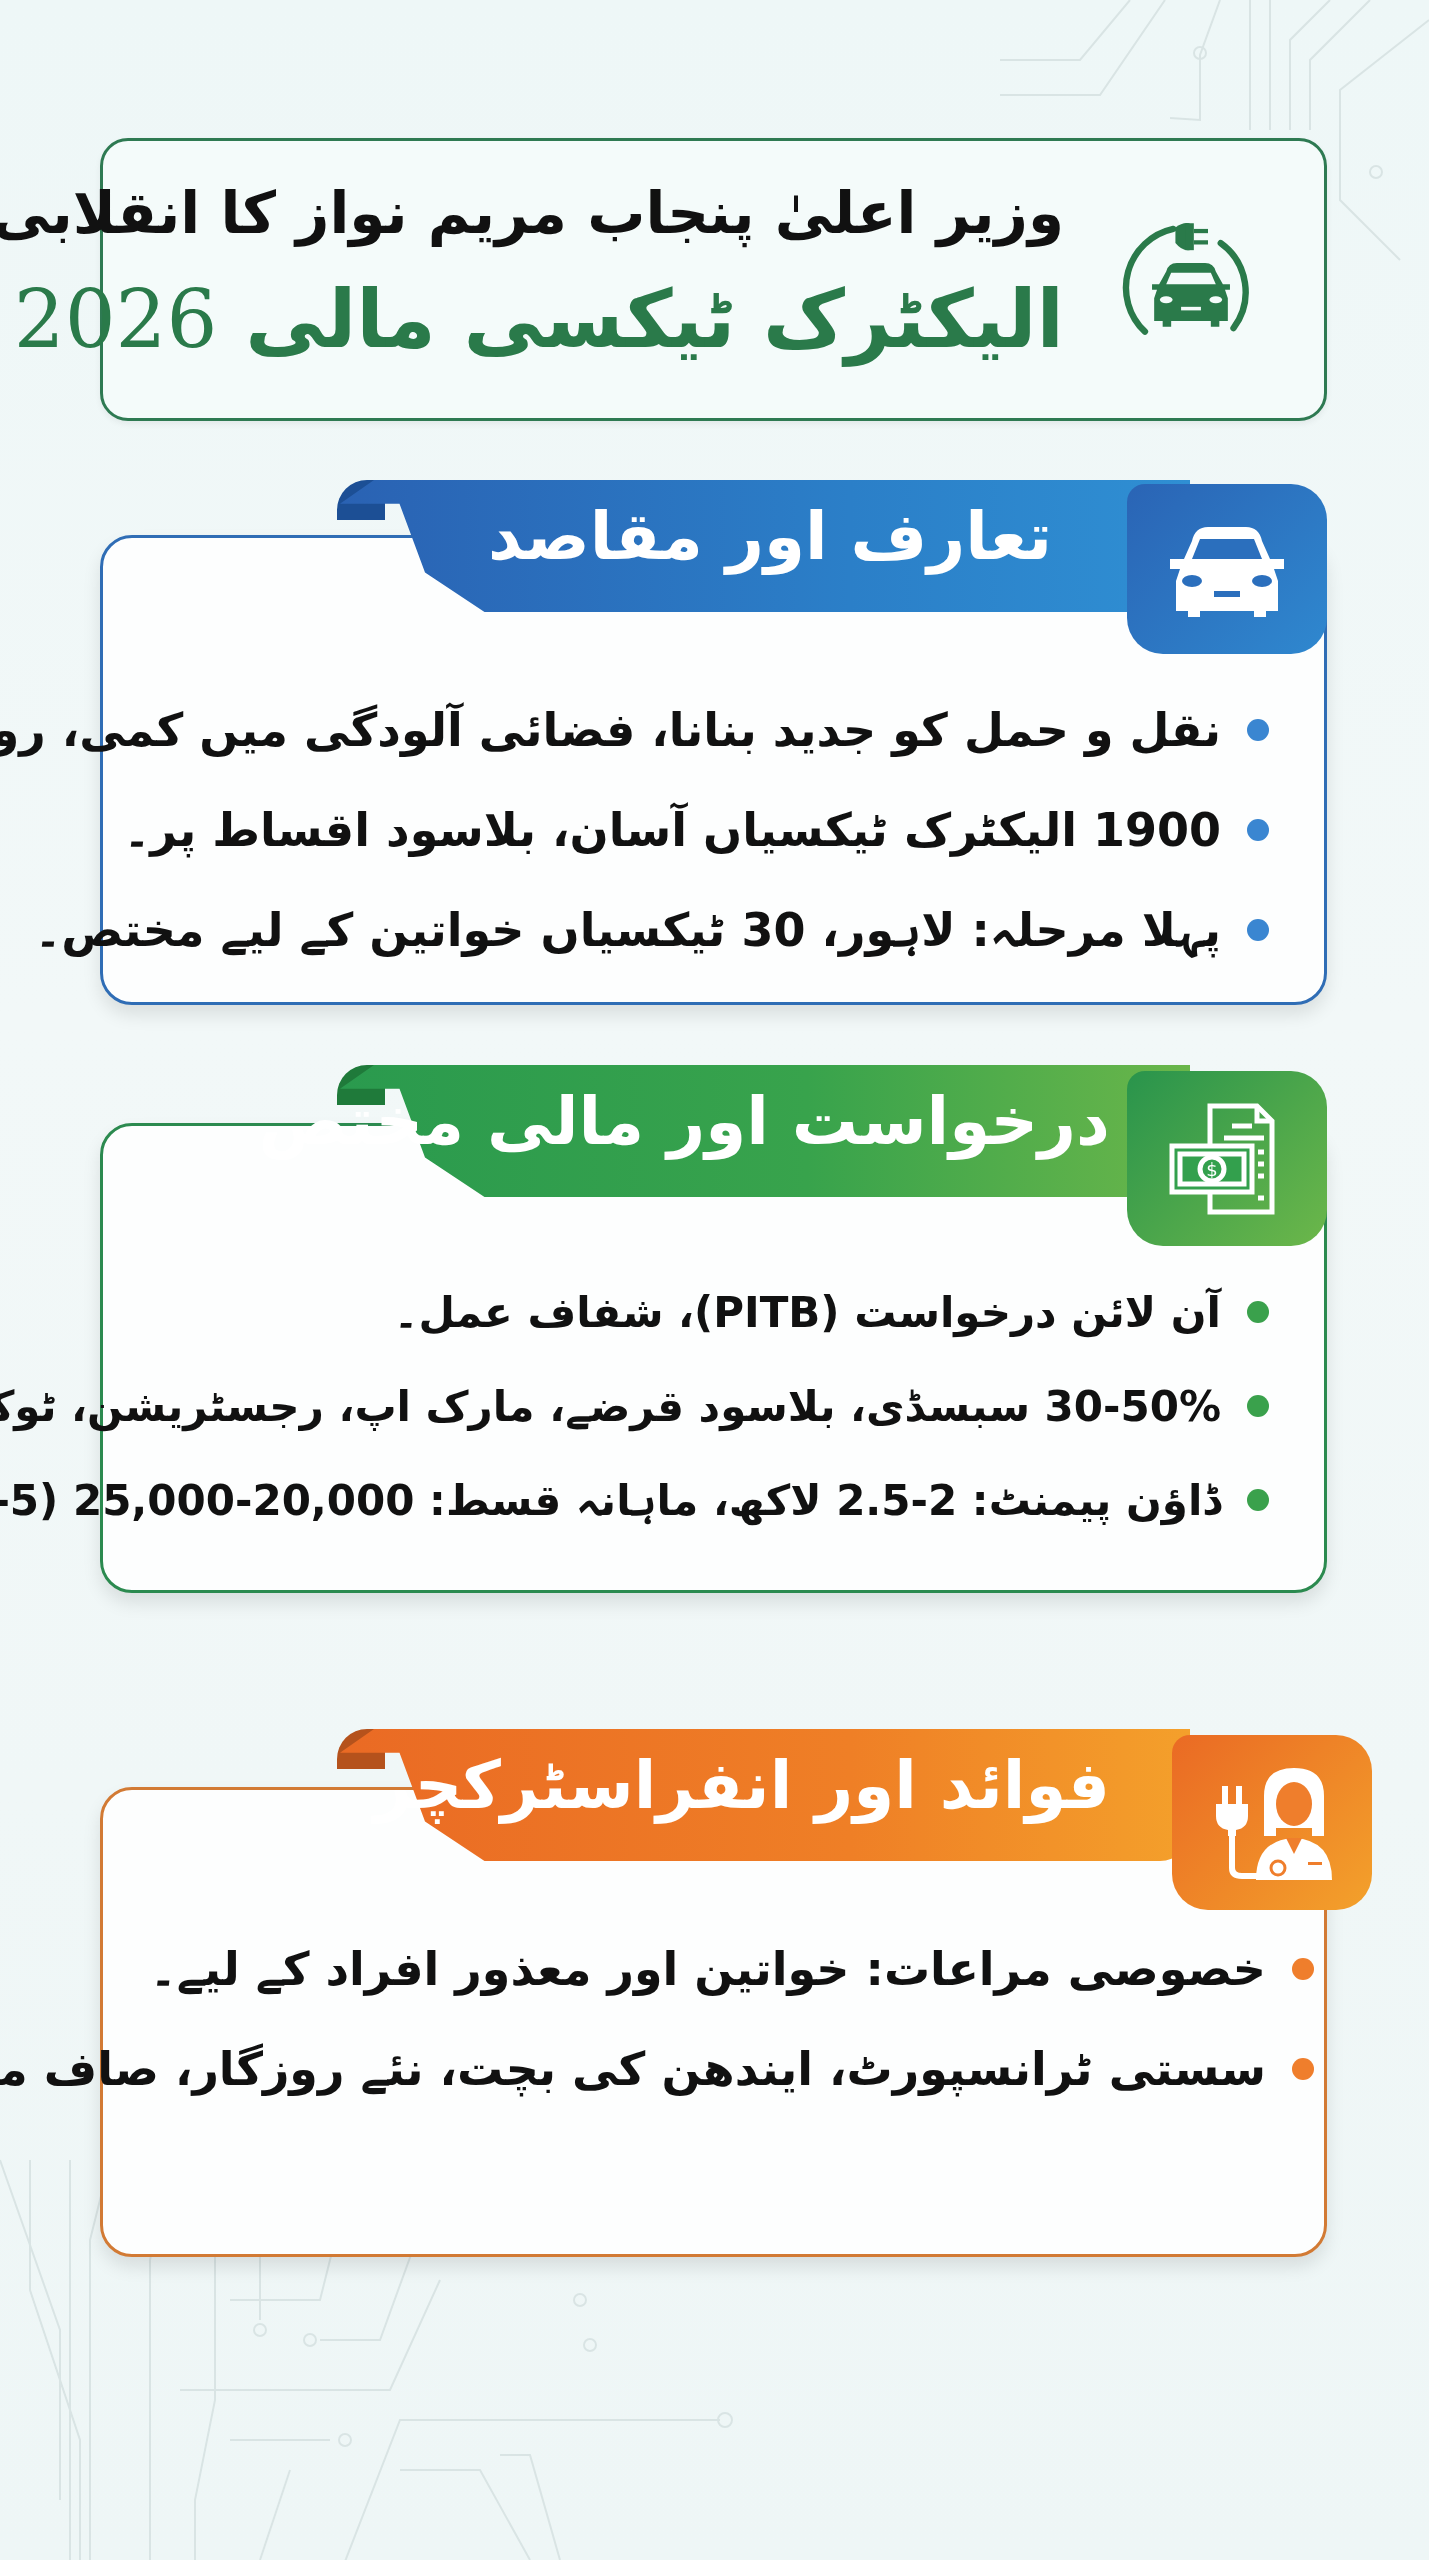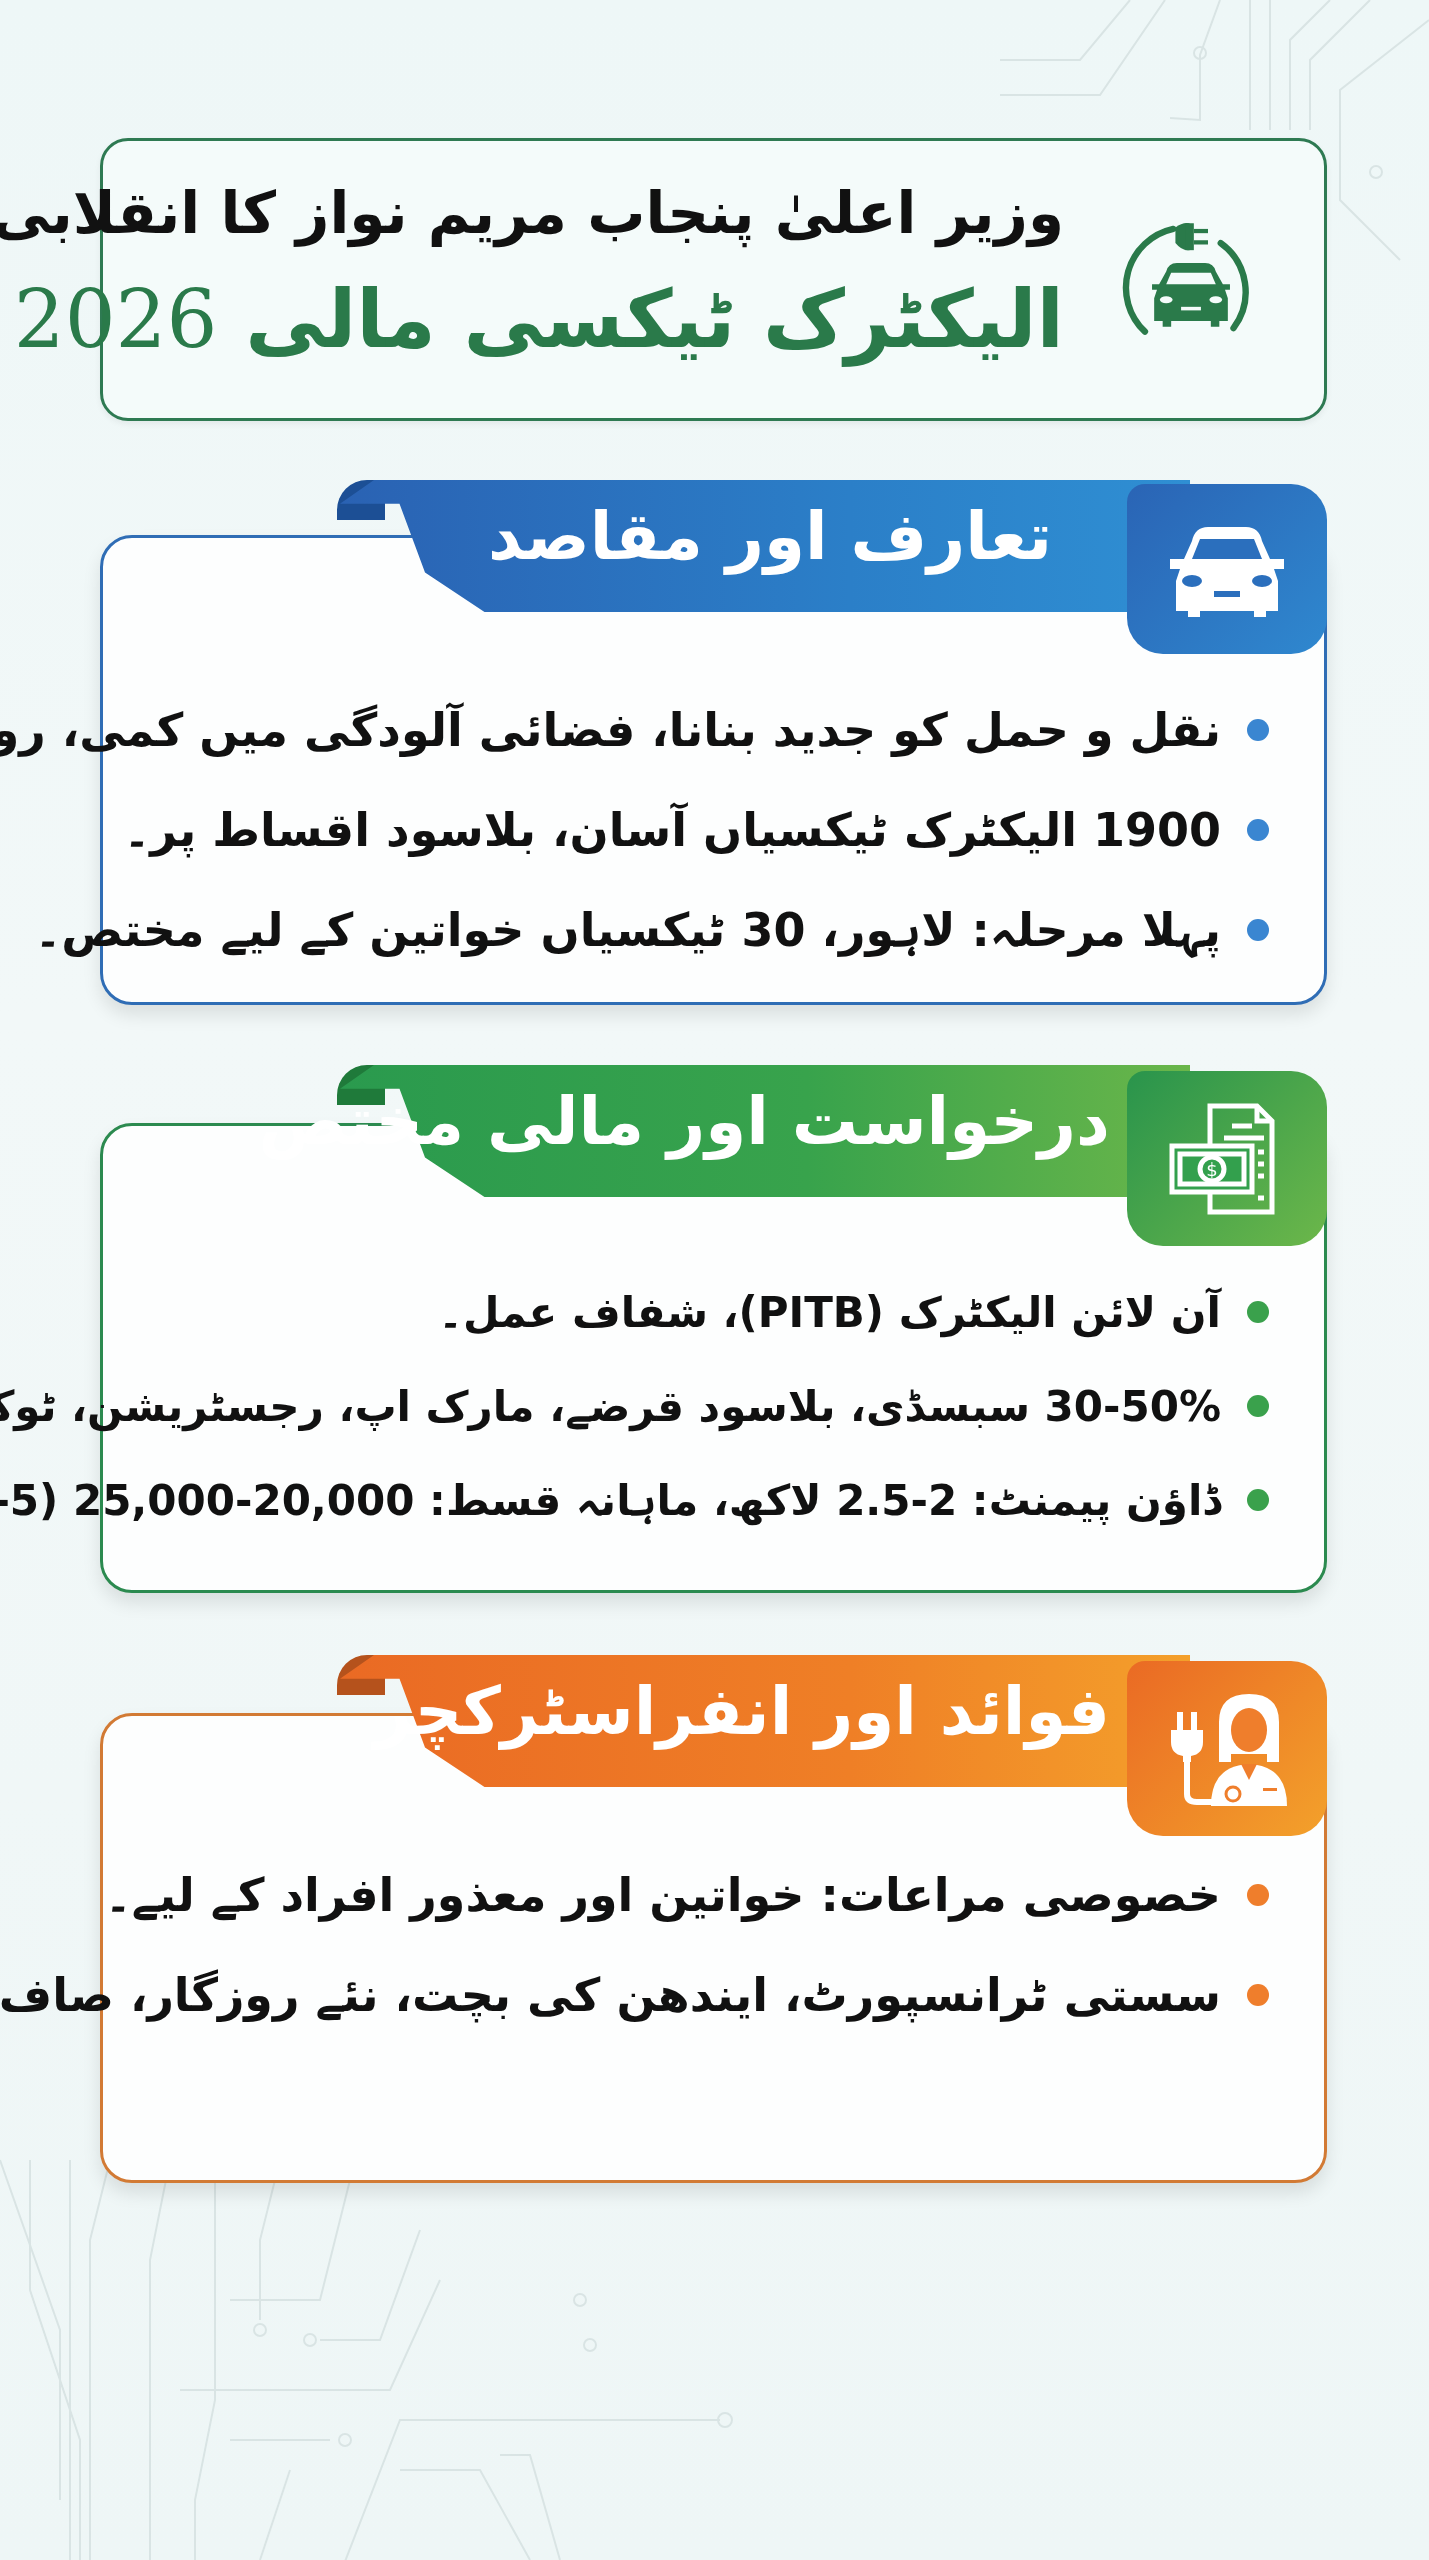--- a/index.html
+++ b/index.html
@@ -72,21 +72,21 @@
   #card-apply { top:1065px; height:540px; }
   #card-apply .card-body { top:58px; height:470px; border:3px solid #2b8a4f; }
   #card-apply .ribbon { background:linear-gradient(90deg,#2a9a4e 0%,#38a34c 55%,#6ab64a 100%); }
   #card-apply .ribbon-fold { background:#1f7a3a; }
   #card-apply .icon-tab { background:linear-gradient(135deg,#29944c,#6cb74a); top:6px; height:175px; }
   #card-apply .bullets { top:200px; }
   #card-apply .bullet { height:94px; font-size:42px; }
   #card-apply .dot { background:#3aa14c; }
 
   
-  #card-benefits { top:1655px; height:540px; }
+  #card-benefits { top:1729px; height:540px;padding-left:45px; }
   #card-benefits .card-body { top:58px; height:470px; border:3px solid #d27a34; }
   #card-benefits .ribbon { background:linear-gradient(90deg,#ea6a24 0%,#ef7f26 60%,#f4a02b 100%); }
   #card-benefits .ribbon-fold { background:#b5521c; }
   #card-benefits .icon-tab { background:linear-gradient(135deg,#ea6a24,#f3a12b); top:6px; height:175px; }
   #card-benefits .bullets { top:190px; }
   #card-benefits .bullet { height:100px; }
   #card-benefits .dot { background:#ef7e2c; }
 </style>
 </head>
 <body>
@@ -193,21 +193,21 @@
       <line x1="96" y1="104" x2="102" y2="104"></line>
       <rect x="10" y="52" width="80" height="46" fill="#33a04d"></rect>
       <rect x="18" y="60" width="64" height="30"></rect>
       <circle cx="50" cy="75" r="12"></circle>
       <text x="50" y="82" fill="#ffffff" stroke="none" font-size="18" text-anchor="middle" font-family="DejaVu Sans, sans-serif">$</text>
     </svg>
   </div>
   <ul class="bullets">
     <li class="bullet">
         <span class="dot"></span>
-        <span class="bullet-text">آن لائن الیکٹرک (PITB)، شفاف عمل۔</span>
+        <span class="bullet-text">آن لائن درخواست (PITB)، شفاف عمل۔</span>
       </li>
     <li class="bullet">
         <span class="dot"></span>
         <span class="bullet-text">30-50% سبسڈی، بلاسود قرضے، مارک اپ، رجسٹریشن، ٹوکن ٹیکس میں چھوٹ۔</span>
       </li>
     <li class="bullet">
         <span class="dot"></span>
         <span class="bullet-text">ڈاؤن پیمنٹ: 2-2.5 لاکھ، ماہانہ قسط: 20,000-25,000 (5-6 سال)۔</span>
       </li>
   </ul>

